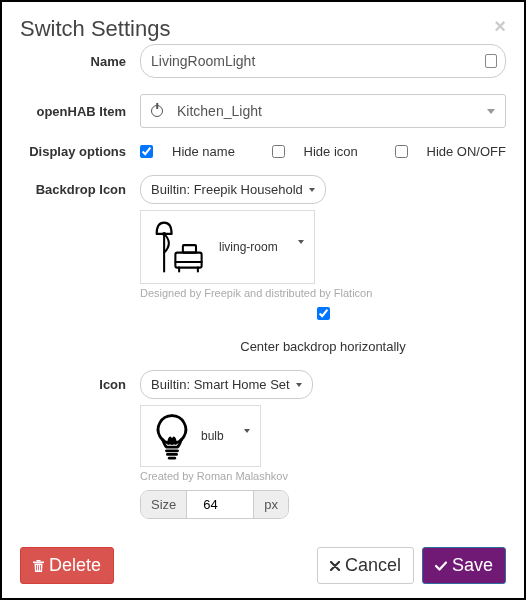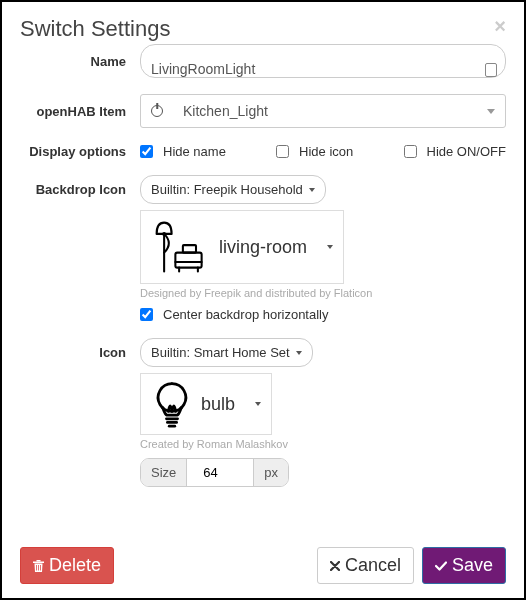--- a/index.html
+++ b/index.html
@@ -52,21 +52,21 @@
     flex: 0 0 120px;
     text-align: right;
     padding-right: 14px;
     font-weight: 700;
     color: #333;
     font-size: 13px;
   }
   .form-control-wrap { flex: 1; }
   .input-name {
     display: flex;
-    align-items: flex-end;
+    align-items: center;
     border: 1px solid #ccc;
     border-radius: 15px;
     height: 34px;
     padding: 0 8px 0 10px;
     color: #555;
   }
   .input-name .val { flex: 1; }
   .kb-icon {
     width: 12px; height: 14px;
     border: 1px solid #888;
@@ -75,21 +75,21 @@
   .select {
     display: flex;
     align-items: center;
     border: 1px solid #ccc;
     border-radius: 3px;
     height: 34px;
     padding: 0 10px;
     color: #555;
     cursor: pointer;
   }
-  .select .val { flex: 1; display: flex; align-items: center; gap: 20px; }
+  .select .val { flex: 1; display: flex; align-items: center; gap: 14px; }
   .caret-down {
     width: 0; height: 0;
     border-left: 4px solid transparent;
     border-right: 4px solid transparent;
     border-top: 5px solid #999;
   }
   .caret-down.sm {
     border-left: 3px solid transparent;
     border-right: 3px solid transparent;
     border-top: 4px solid #555;
@@ -112,21 +112,21 @@
   }
   .checkbox-row {
     display: flex;
     gap: 10px;
     flex-wrap: wrap;
     align-items: center;
   }
   .checkbox-item {
     display: flex;
     align-items: center;
-    gap: 10px;
+    gap: 19px;
     color: #333;
     font-size: 13px;
   }
   .checkbox-item input[type=checkbox] {
     width: 13px; height: 13px;
   }
   .btn-dropdown {
     display: inline-flex;
     align-items: center;
     gap: 6px;
@@ -142,23 +142,23 @@
     border: 1px solid #ddd;
     display: inline-flex;
     align-items: center;
     gap: 8px;
     padding: 6px 10px;
     margin-top: 6px;
     cursor: pointer;
   }
   .icon-preview-box .lbl {
     display: flex;
-    align-items: center;
+    align-items: flex-start;
     gap: 20px;
-    font-size: 18px;
+    font-size: 12px;
   }
   .credit {
     color: #aaa;
     font-size: 11px;
     margin-top: 3px;
   }
   .size-group {
     display: inline-flex;
     border: 1px solid #ccc;
     border-radius: 9px;
@@ -197,21 +197,21 @@
     font-size: 18px;
     cursor: pointer;
     border: 1px solid transparent;
   }
   .btn-danger { background: #d9534f; color: #fff; border-color: #d43f3a; }
   .btn-default { background: #fff; color: #333; border-color: #ccc; }
   .btn-primary { background: #701a75; color: #fff; border-color: #2e6da4; }
   svg { display: block; }
   .svg-placeholder { width: 60px; height: 60px; flex-shrink: 0; }
   .svg-bulb { width: 42px; height: 48px; flex-shrink: 0; }
-  .check-line { margin-top: 8px; }
+  .check-line { margin-top: 8px; flex-direction: column; }
 </style>
 </head>
 <body>
 
 <div class="modal">
   <div class="modal-header">
     <h3 class="modal-title">Switch Settings</h3>
     <span class="close">×</span>
   </div>
 

